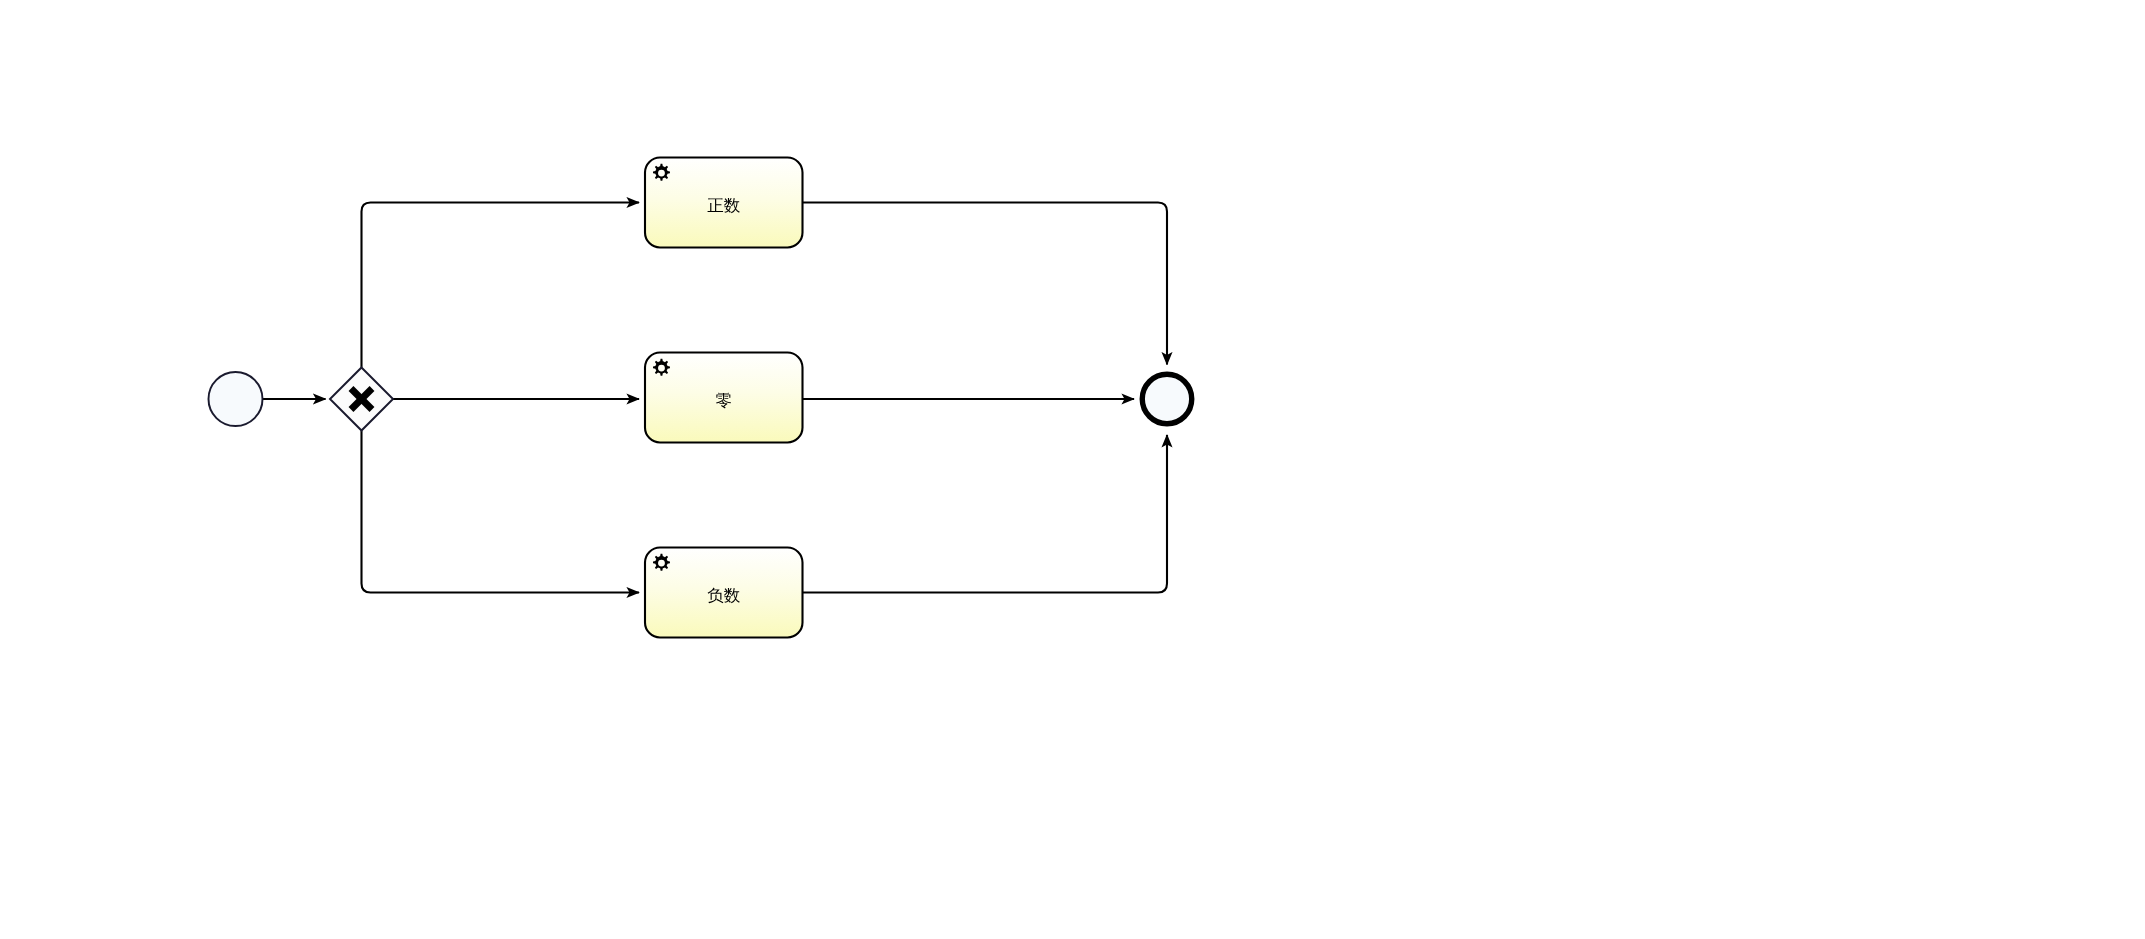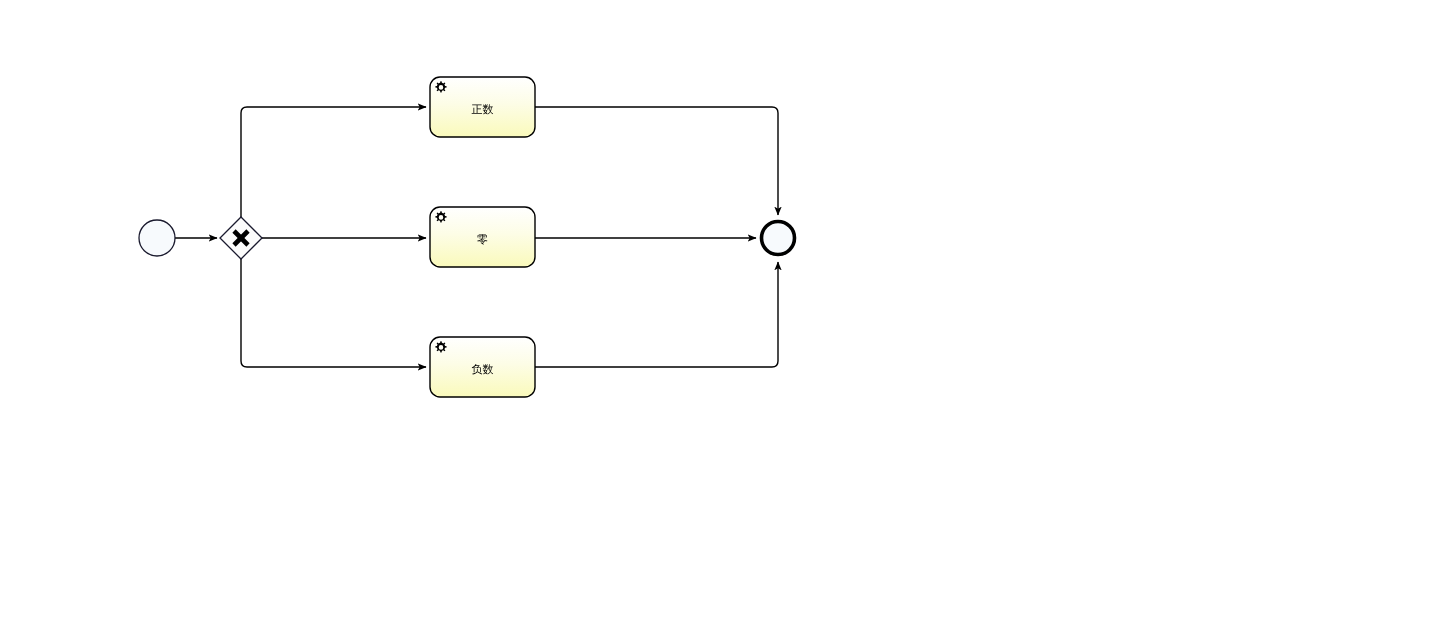--- a/index.html
+++ b/index.html
@@ -9,20 +9,21 @@
   }
   body {
     font-family: "Liberation Sans", sans-serif;
   }
   #canvas {
     position: relative;
     width: 1430px;
     height: 484px;
     background: #ffffff;
     overflow: hidden;
+    margin-top: 28px;
   }
   #bpmn-svg {
     position: absolute;
     left: 0;
     top: 0;
     width: 1430px;
     height: 626px;
     display: block;
   }
   .flow-line {

